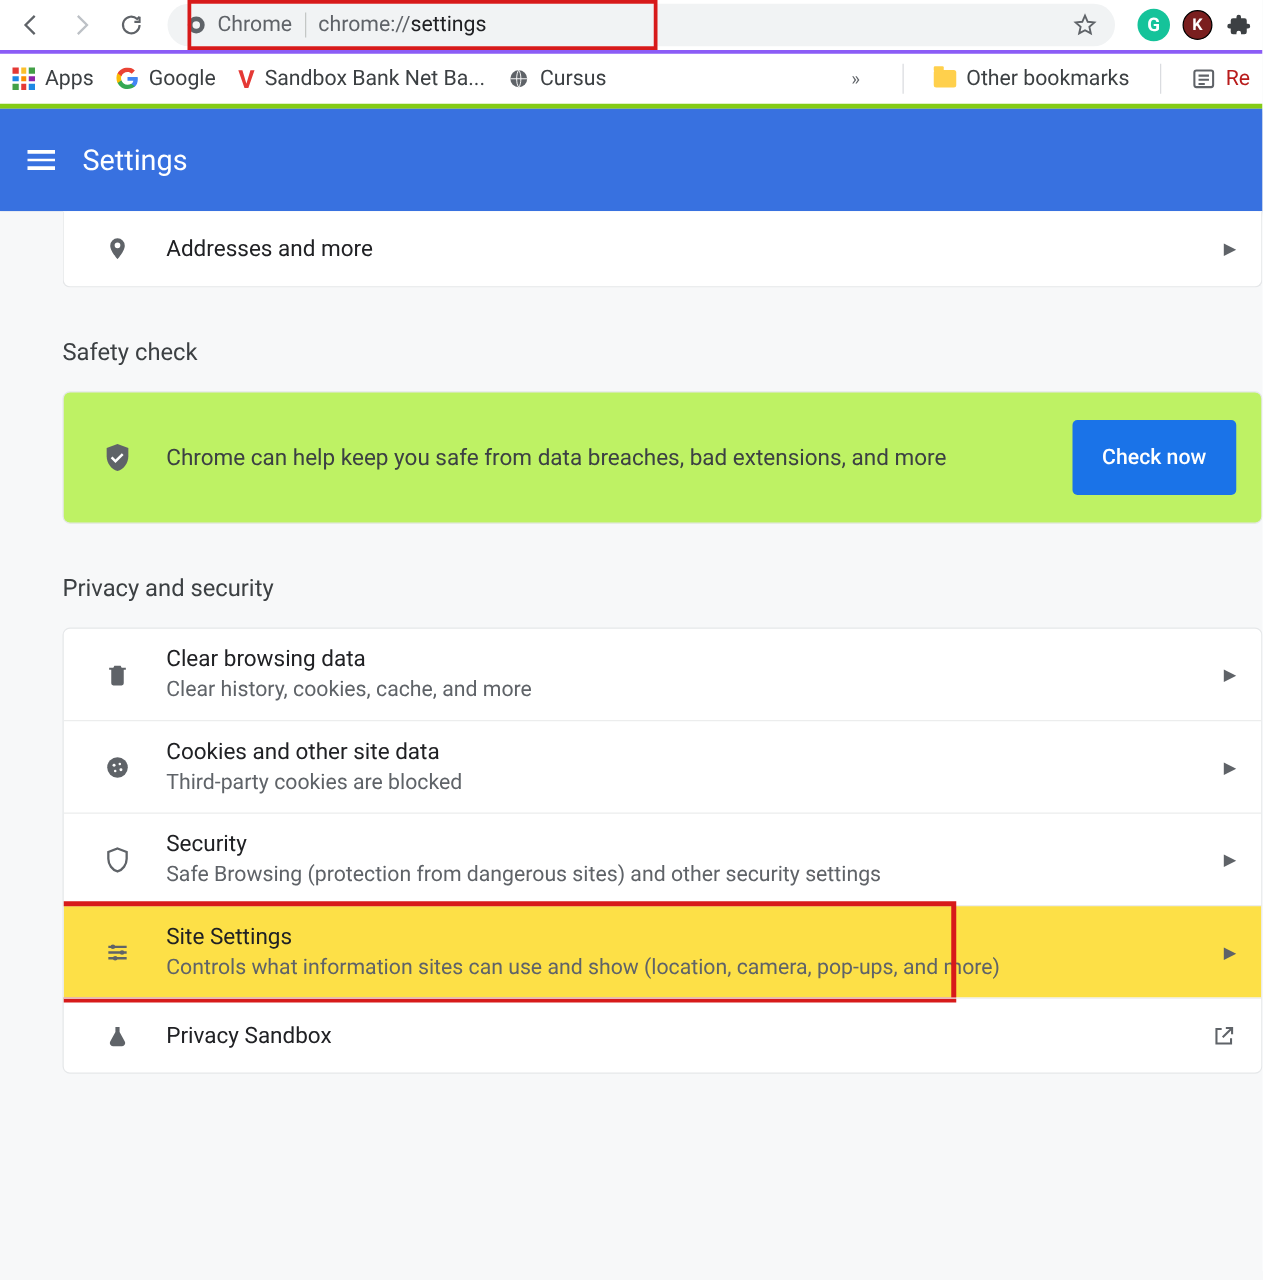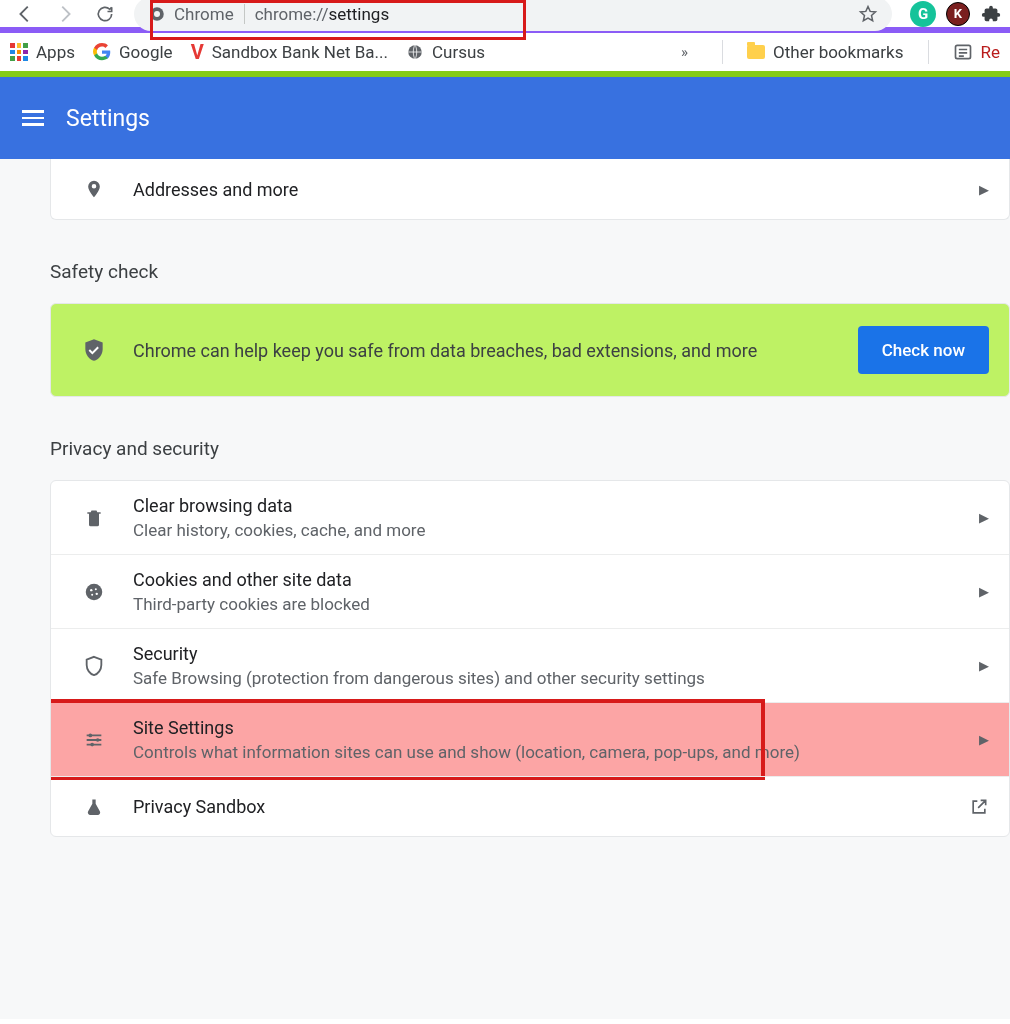--- a/index.html
+++ b/index.html
@@ -1,25 +1,25 @@
 <!DOCTYPE html>
 <html><head>
 <meta charset="utf-8">
 <style>
   * { box-sizing: border-box; margin: 0; padding: 0; font-family: "Segoe UI", Roboto, Arial, sans-serif; }
   body { width: 1010px; background: #fff; color: #202124; }
 
   
   .toolbar {
-    height: 33px;
+    height: 43px;
     display: flex;
     align-items: center;
     padding: 0 8px;
     gap: 6px;
-    border-bottom: 6px solid #8b5cf6;
+    border-bottom: 3px solid #8b5cf6;
   }
   .tool-btn {
     width: 34px; height: 34px;
     display: flex; align-items: center; justify-content: center;
     border-radius: 50%;
     color: #5f6368;
   }
   .tool-btn.forward { color: #bdc1c6; }
   .omnibox {
     flex: 1;
@@ -58,21 +58,21 @@
   }
 
   
   .bookmarks {
     height: 44px;
     display: flex; align-items: center;
     padding: 0 10px;
     gap: 18px;
     font-size: 17px;
     color: #3c4043;
-    border-bottom: 6px solid #84cc16;
+    border-bottom: 4px solid #84cc16;
   }
   .bm-item { display:flex; align-items:center; gap:8px; cursor:pointer; }
   .apps-icon {
     width:18px; height:18px;
     display:grid; grid-template-columns:repeat(3,1fr); grid-template-rows:repeat(3,1fr); gap:2px;
   }
   .apps-icon span:nth-child(1){background:#e53935;}
   .apps-icon span:nth-child(2){background:#fbc02d;}
   .apps-icon span:nth-child(3){background:#43a047;}
   .apps-icon span:nth-child(4){background:#1e88e5;}
@@ -139,25 +139,25 @@
   .safety-card {
     background:#bef264; border:1px solid #e5e7e9; border-radius:6px;
     margin-left:50px;
     display:flex; align-items:center;
     padding: 22px 20px 22px 30px;
     gap: 26px;
   }
   .safety-card .txt { flex:1; font-size:18px; color:#3c4043; }
   .check-btn {
     background:#1a73e8; color:#fff; border:none;
-    height:48px; padding:0 24px; font-size:17px; font-weight:500;
+    height:60px; padding:0 24px; font-size:17px; font-weight:500;
     border-radius:4px; cursor:pointer;
   }
 
-  .row.highlight { background:#fca5a5; }
+  .row.highlight { background:#fde047; }
   .red-box-2 {
     position:absolute;
     left:-6px; top:-4px;
     width: 720px;
     height: calc(100% + 8px);
     border:4px solid #d71a1a;
     pointer-events:none;
   }
 
   

